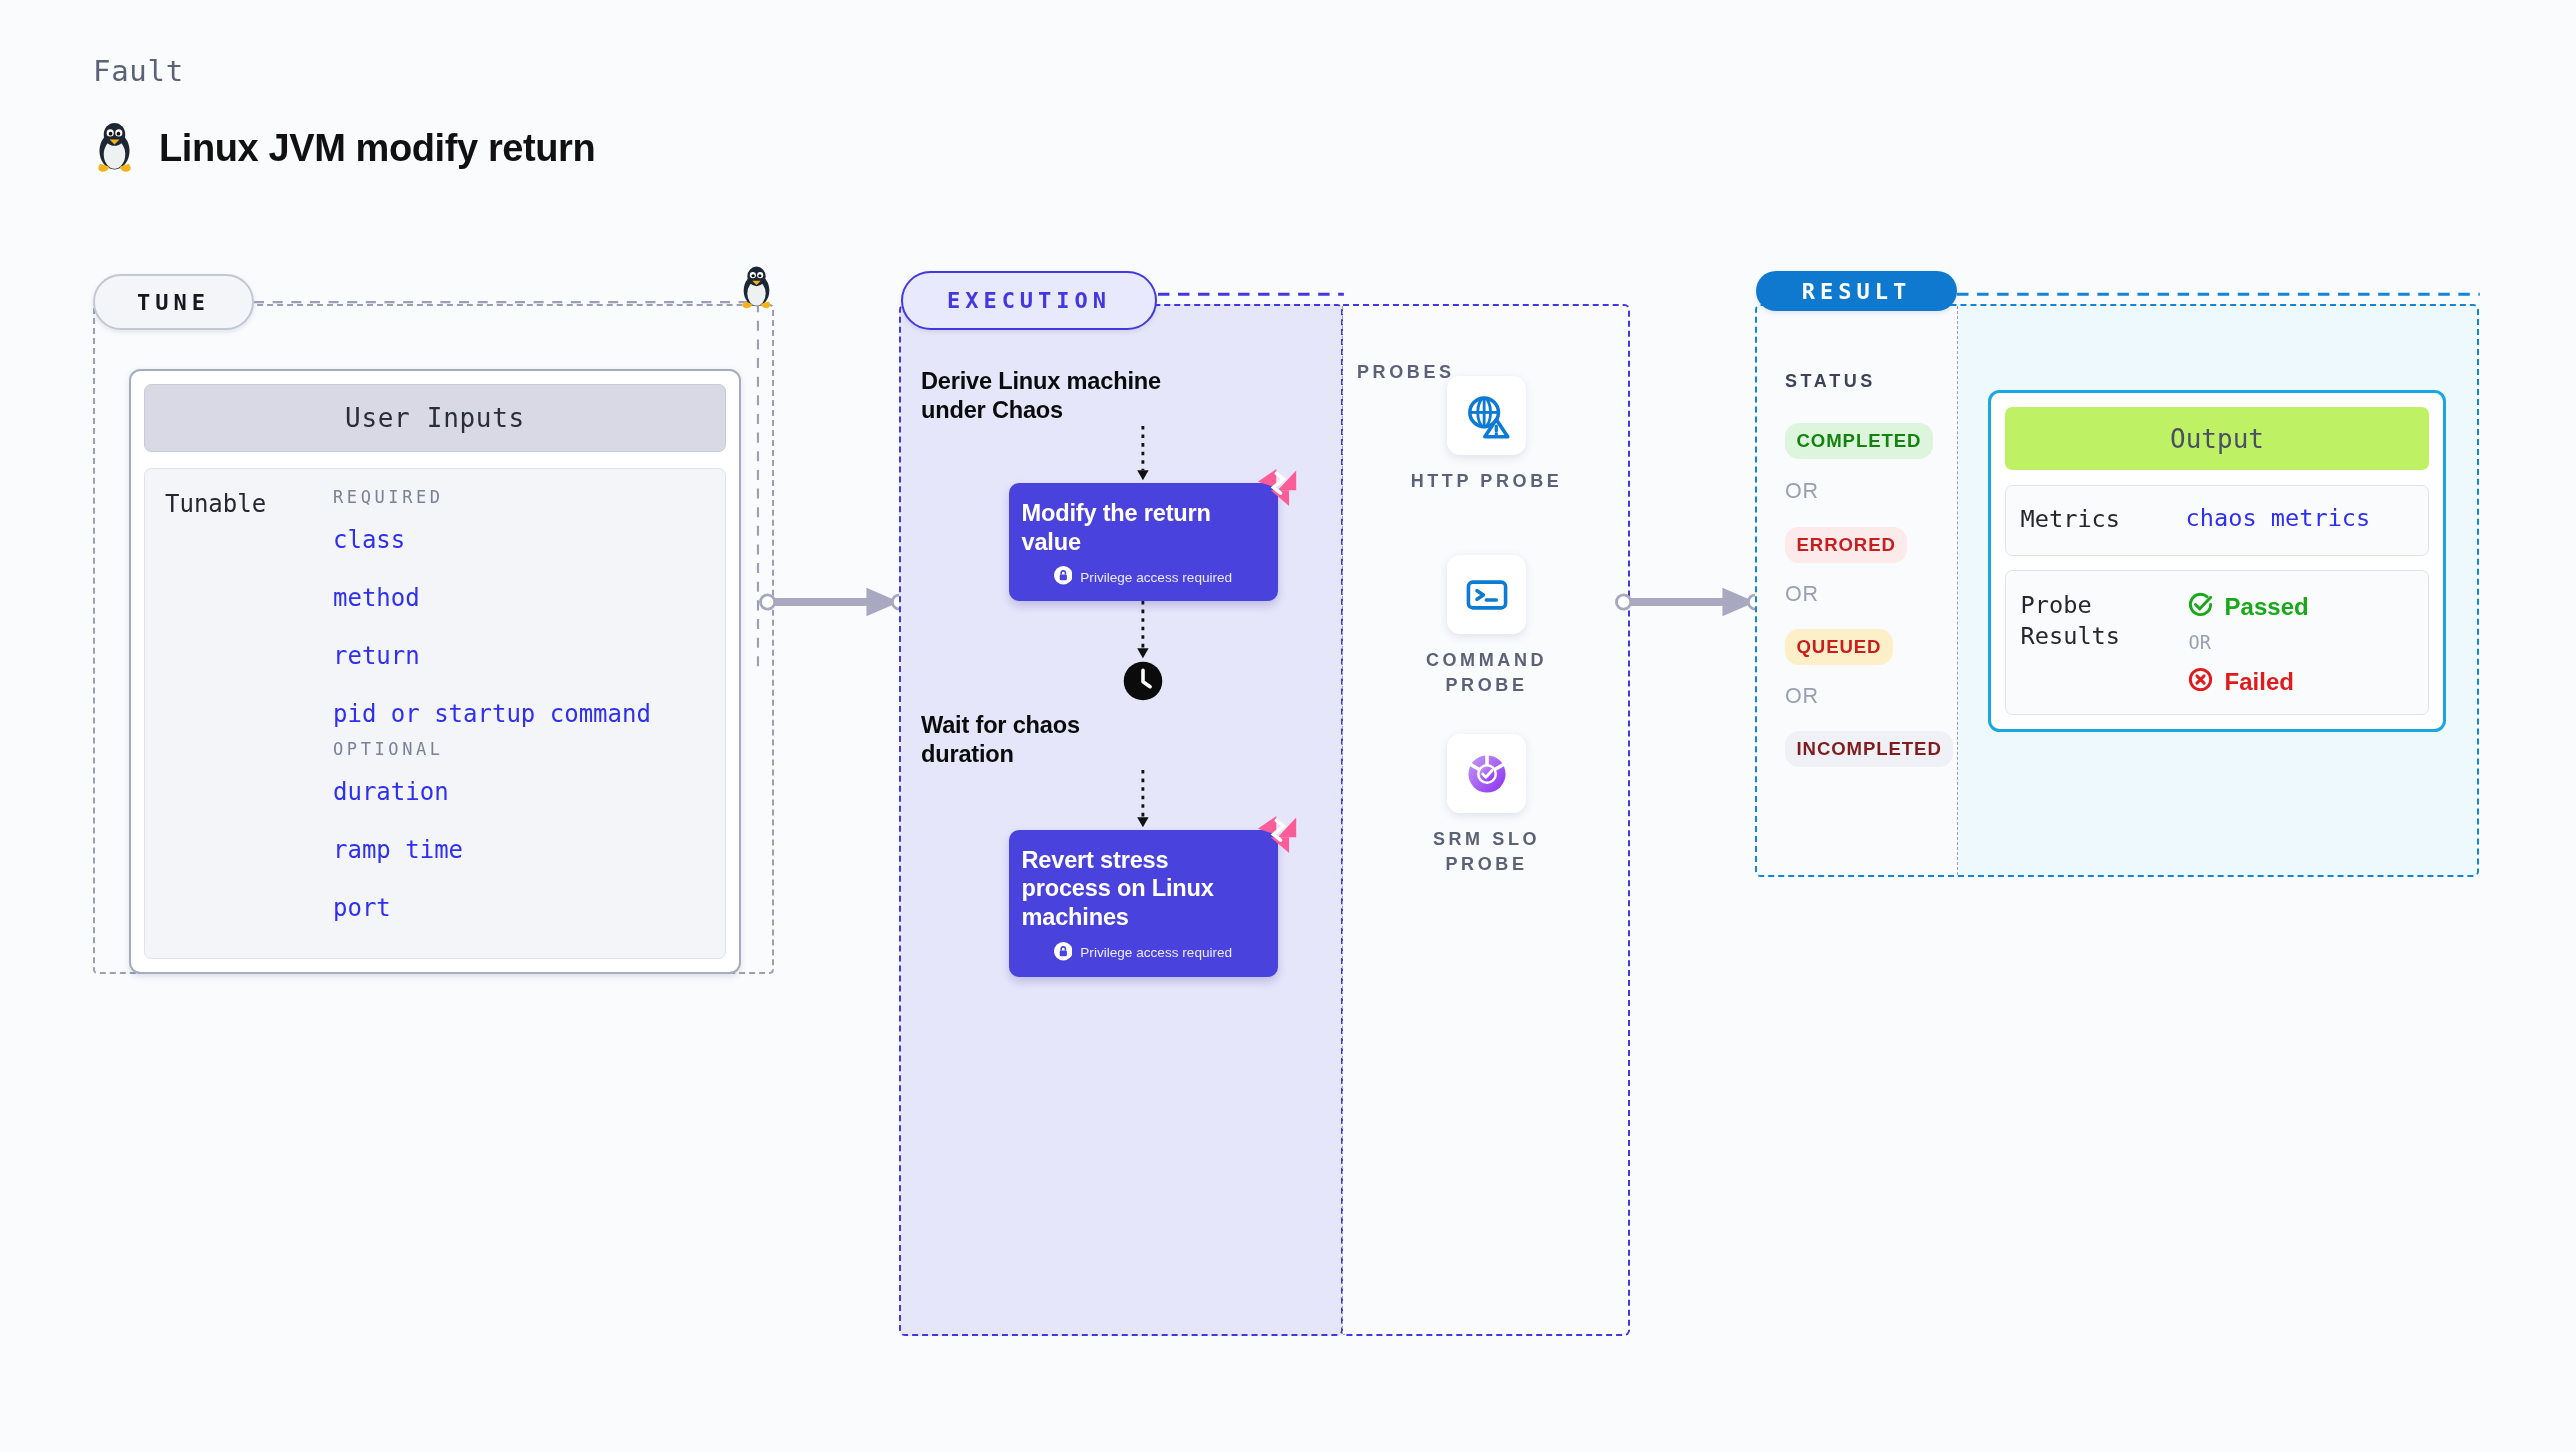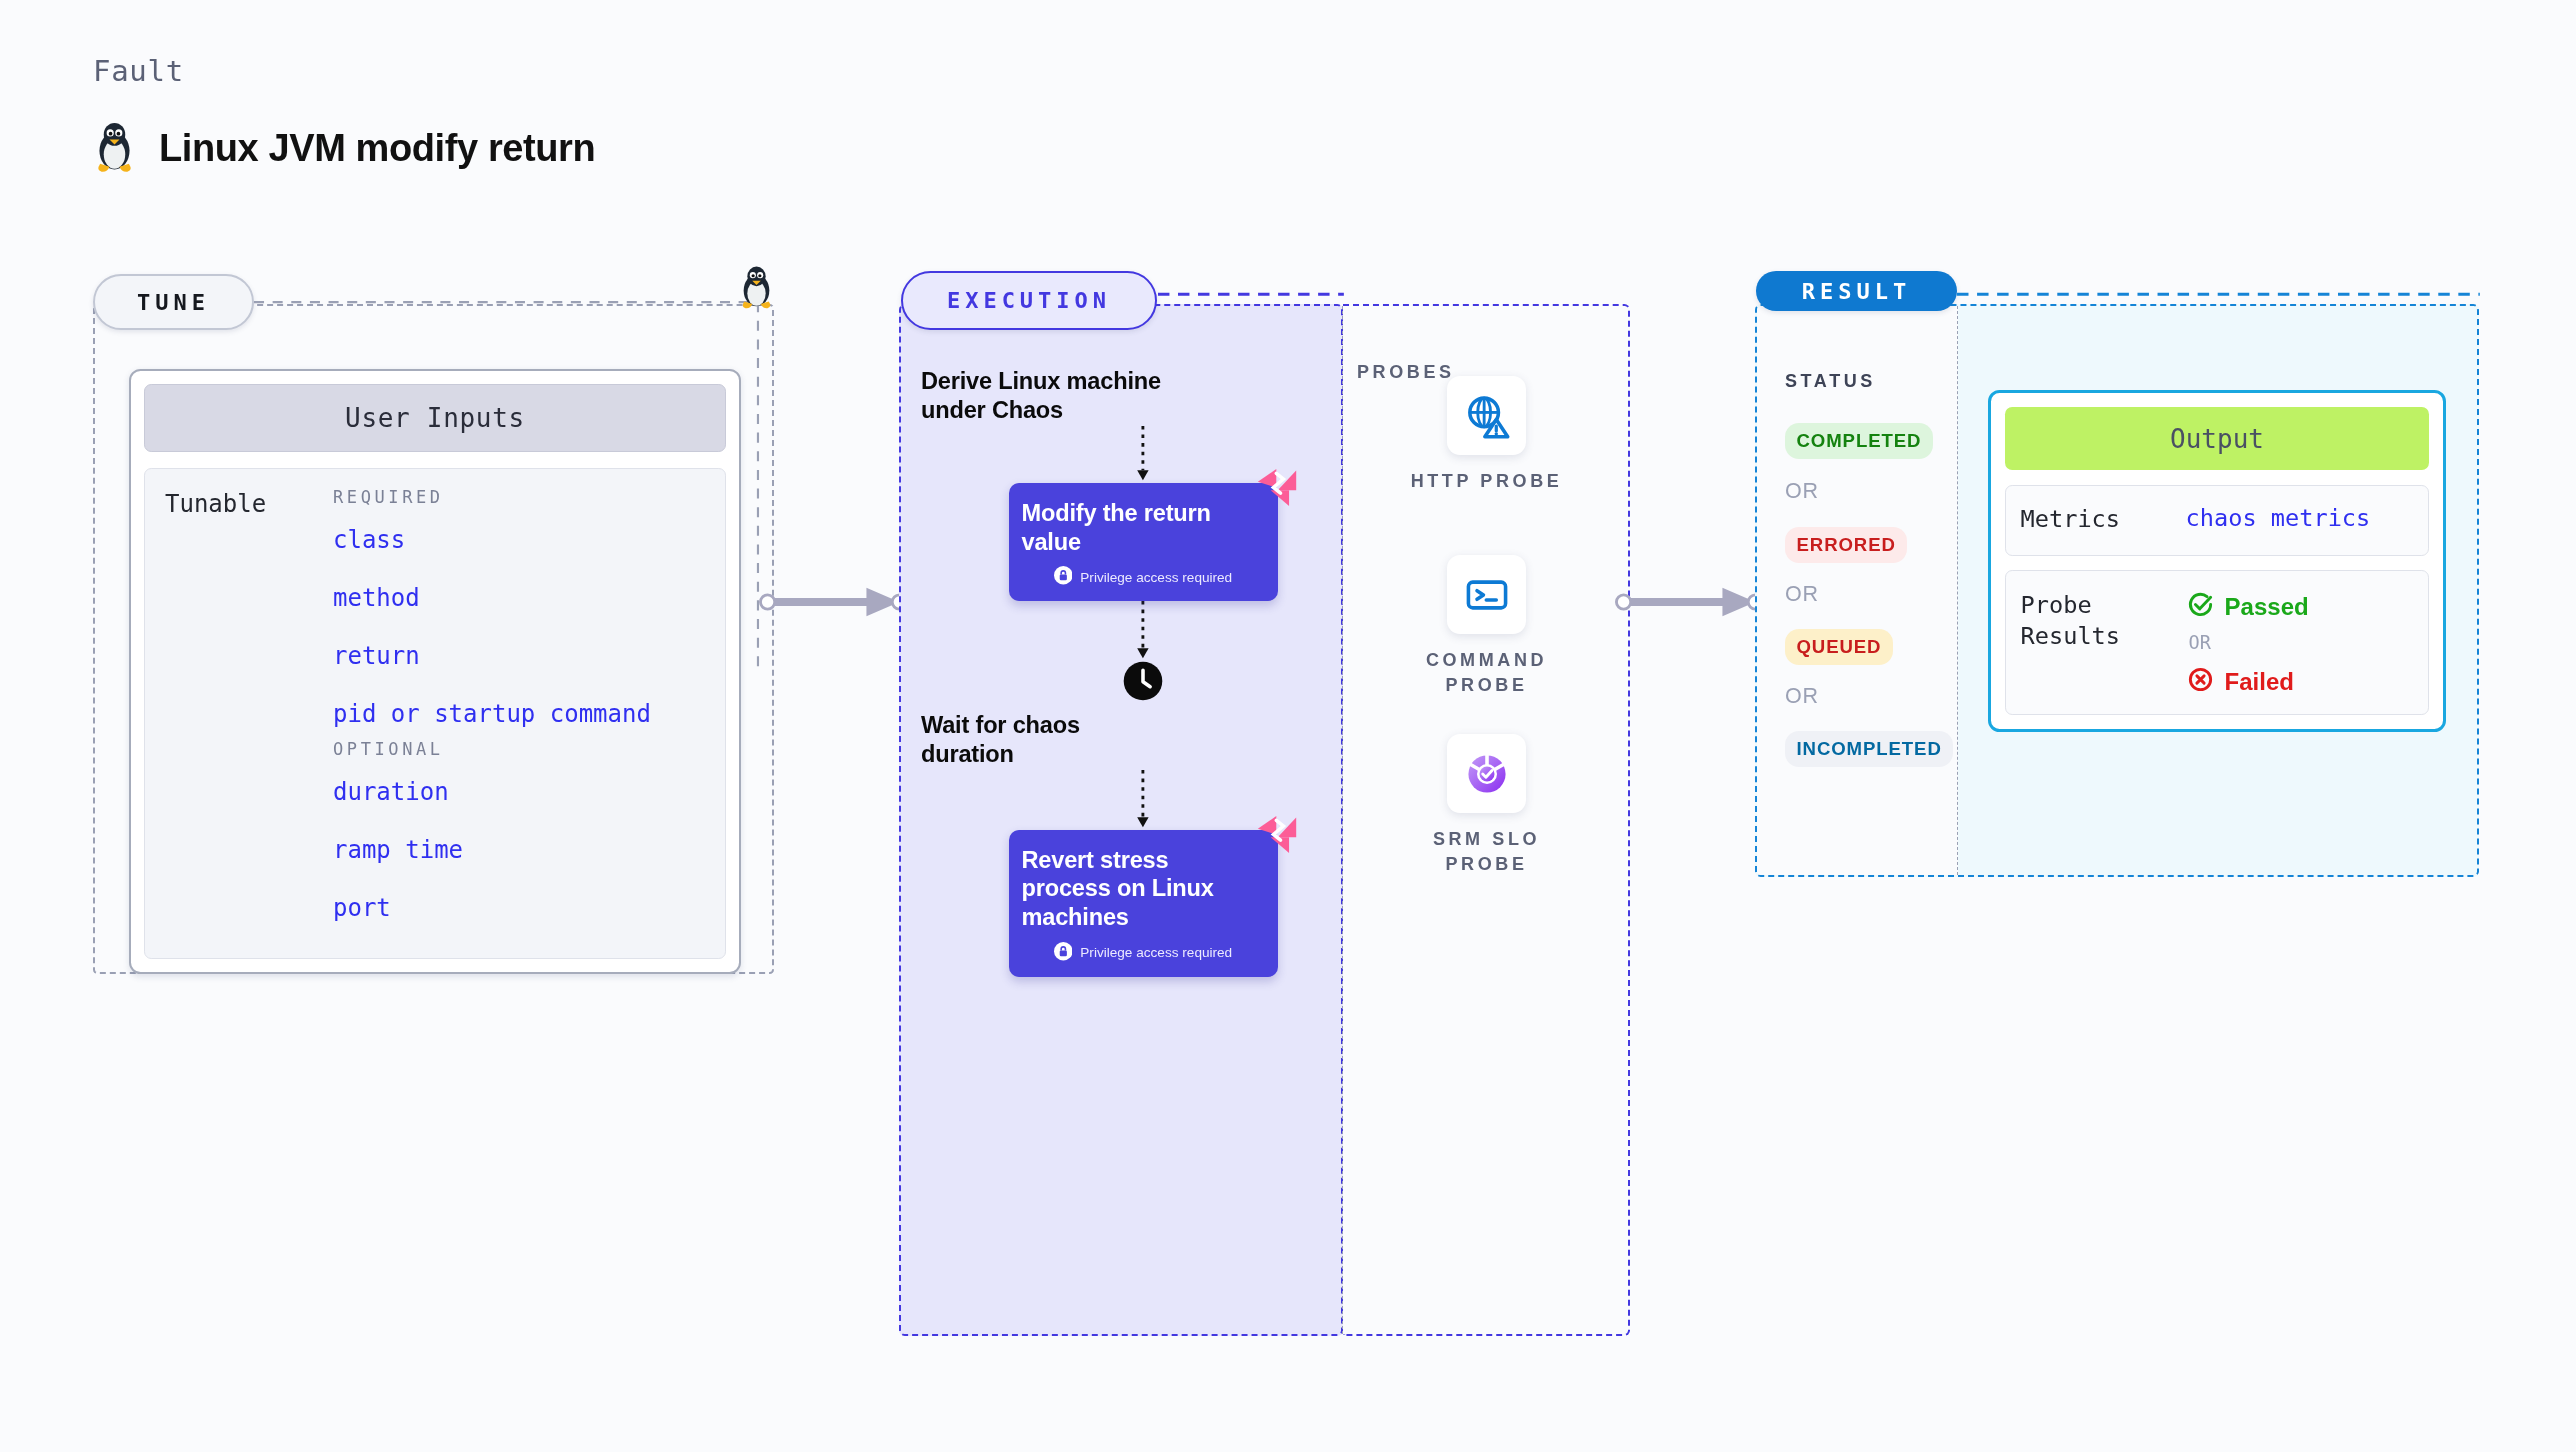--- a/index.html
+++ b/index.html
@@ -414,21 +414,21 @@
   </svg>
 
   <div class="status-title">STATUS</div>
 
   <div class="badge" style="top:423px;background:#ddf5dd;color:#14820f;">COMPLETED</div>
   <div class="ortext" style="top:479px;">OR</div>
   <div class="badge" style="top:527px;background:#fdeaea;color:#c81e1e;">ERRORED</div>
   <div class="ortext" style="top:582px;">OR</div>
   <div class="badge" style="top:629px;background:#fdf0c9;color:#c81e1e;">QUEUED</div>
   <div class="ortext" style="top:684px;">OR</div>
-  <div class="badge" style="top:731px;background:#eff1f6;color:#0369a1;">INCOMPLETED</div>
+  <div class="badge" style="top:731px;background:#eff1f6;color:#7f1d1d;">INCOMPLETED</div>
 
   <div class="out-card">
     <div class="out-head">Output</div>
     <div class="out-row">
       <div class="out-key">Metrics</div>
       <div class="out-val">chaos metrics</div>
     </div>
     <div class="out-row">
       <div class="out-key" style="white-space:pre-line;">Probe
 Results</div>

